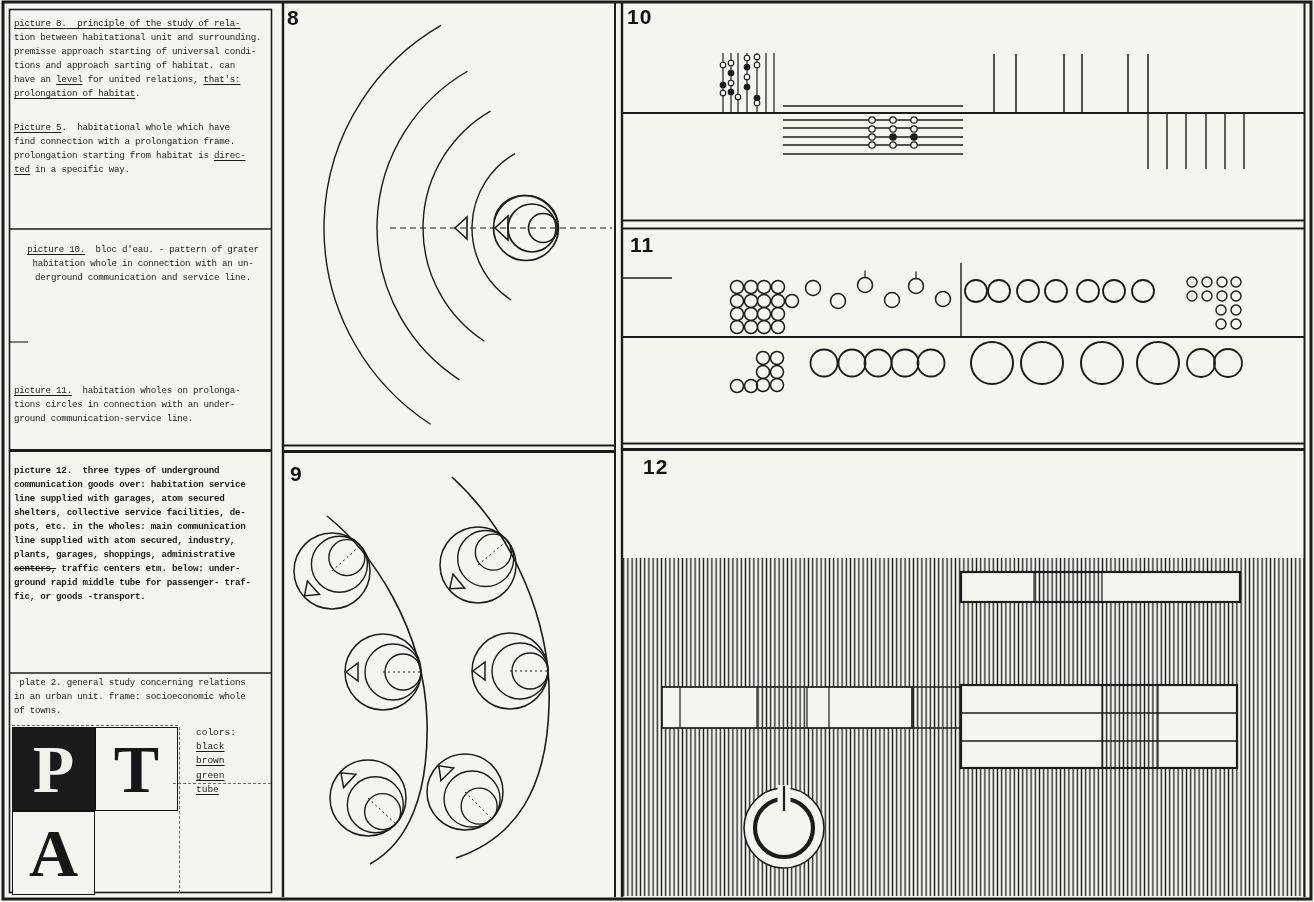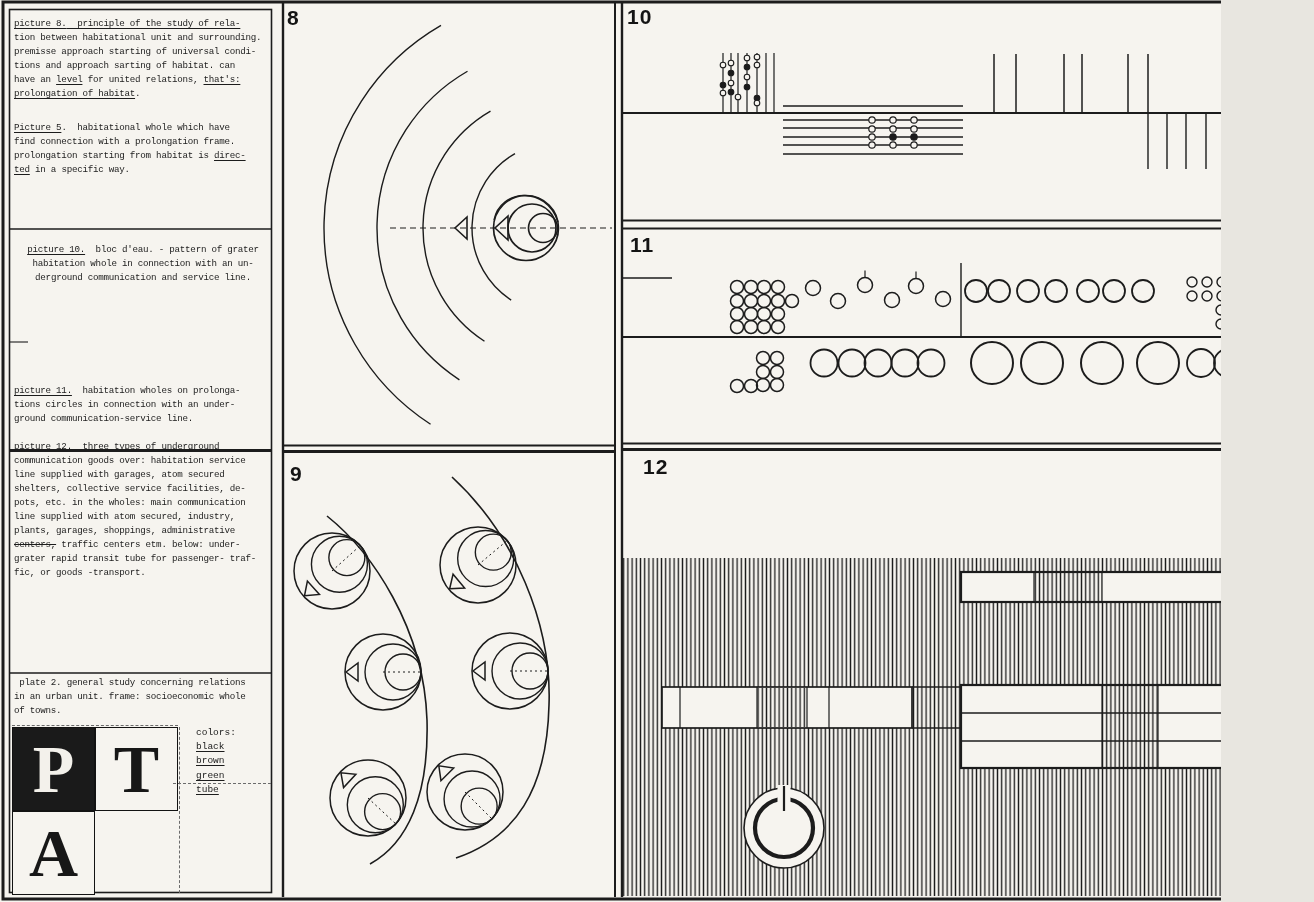--- a/index.html
+++ b/index.html
@@ -1,16 +1,16 @@
 <!DOCTYPE html>
 <html><head>
 <meta charset="utf-8">
 <style>
   html,body{margin:0;padding:0;background:#e8e6e0;}
-  .stage{position:relative;width:1221px;height:902px;background:#f6f4ef;overflow:hidden;
+  .stage{position:relative;width:1314px;height:902px;background:#f6f4ef;overflow:hidden;
          font-family:"Liberation Mono","DejaVu Sans Mono",monospace;}
   #art{position:absolute;left:0;top:0;}
   .txt{position:absolute;left:14px;width:258px;color:#1c1c1c;font-size:9.2px;
        line-height:14px;letter-spacing:-0.25px;}
   .txt .tl{white-space:pre;}
   .u{text-decoration:underline;text-underline-offset:2px;}
   .strike{text-decoration:line-through;}
   .plabel{position:absolute;font-family:"Liberation Sans","DejaVu Sans",sans-serif;
           font-weight:bold;font-size:21px;color:#141414;letter-spacing:1px;}
   .logo{position:absolute;left:12px;top:727px;width:166px;height:168px;
@@ -288,30 +288,30 @@
       <div class="txt" style="top: 243px; text-align: center;">
         <div class="tl"><span class="u">picture 10.</span><span>  bloc d'eau. - pattern of grater</span></div>
         <div class="tl"><span>habitation whole in connection with an un-</span></div>
         <div class="tl"><span>derground communication and service line.</span></div>
       </div>
       <div class="txt" style="top: 384px;">
         <div class="tl"><span class="u">picture 11.</span><span>  habitation wholes on prolonga-</span></div>
         <div class="tl"><span>tions circles in connection with an under-</span></div>
         <div class="tl"><span>ground communication-service line.</span></div>
       </div>
-      <div class="txt" style="top: 440px;">
+      <div class="txt" style="top: 464px; font-weight: bold;">
         <div class="tl"><span>picture 12.  three types of underground</span></div>
         <div class="tl"><span>communication goods over: habitation service</span></div>
         <div class="tl"><span>line supplied with garages, atom secured</span></div>
         <div class="tl"><span>shelters, collective service facilities, de-</span></div>
         <div class="tl"><span>pots, etc. in the wholes: main communication</span></div>
         <div class="tl"><span>line supplied with atom secured, industry,</span></div>
         <div class="tl"><span>plants, garages, shoppings, administrative</span></div>
         <div class="tl"><span class="strike">centers,</span><span> traffic centers etm. below: under-</span></div>
-        <div class="tl"><span>grater rapid transit tube for passenger- traf-</span></div>
+        <div class="tl"><span>ground rapid middle tube for passenger- traf-</span></div>
         <div class="tl"><span>fic, or goods -transport.</span></div>
       </div>
       <div class="txt" style="top: 676px; font-family: Liberation Mono, monospace;">
         <div class="tl"><span> plate 2. general study concerning relations</span></div>
         <div class="tl"><span>in an urban unit. frame: socioeconomic whole</span></div>
         <div class="tl"><span>of towns.</span></div>
       </div>
     </div>
 
   <div class="plabel" style="left:287px;top:6px">8</div>

